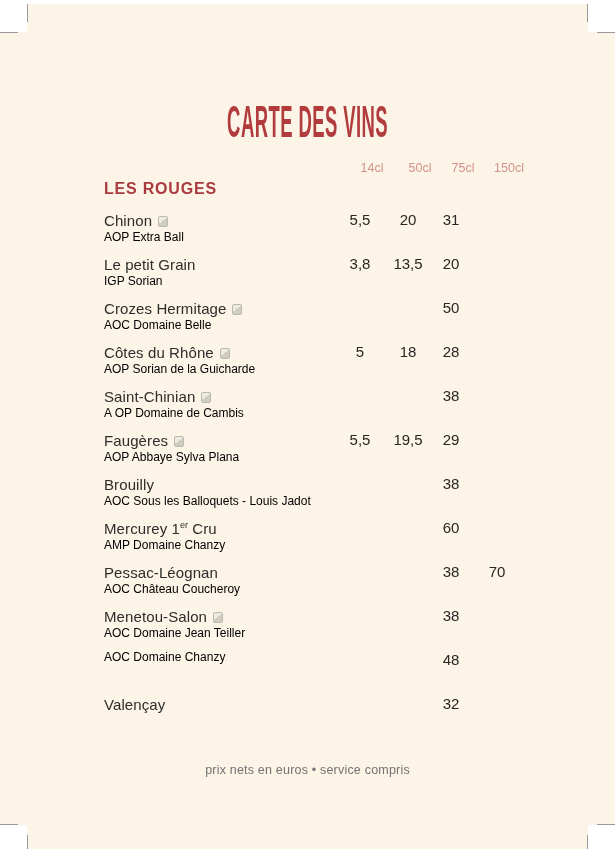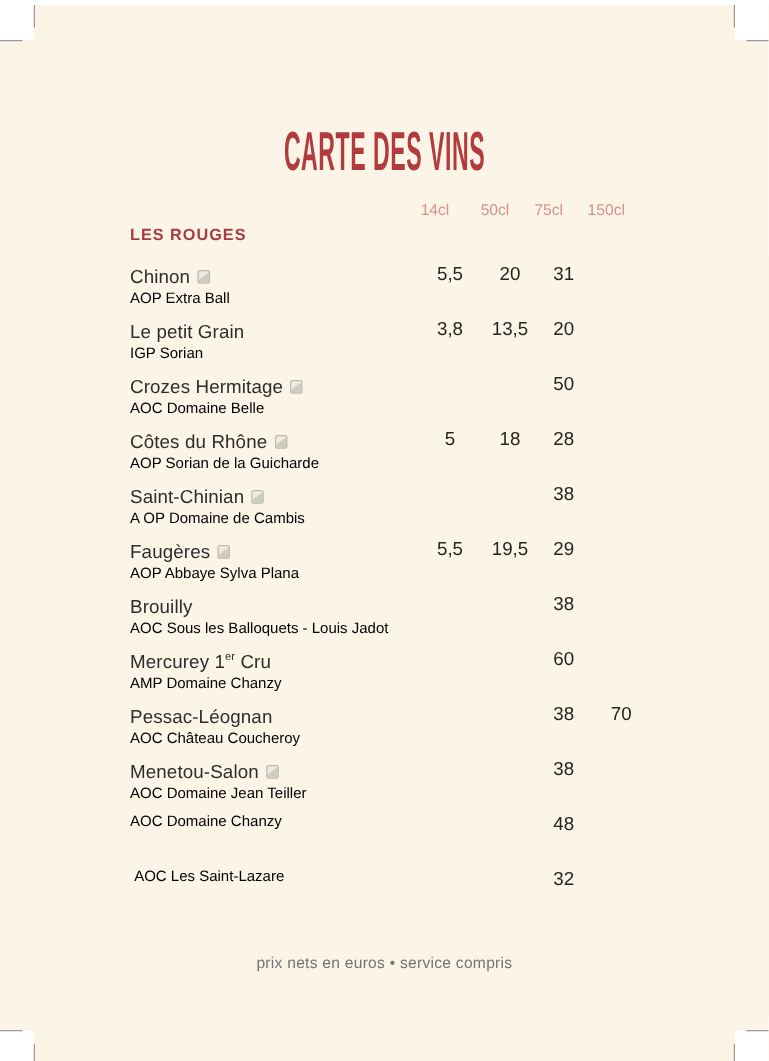--- a/index.html
+++ b/index.html
@@ -26,30 +26,30 @@
   .title-wrap{
     position:absolute;left:0;right:0;top:96px;text-align:center;
   }
   .title-inner{
     display:inline-block;
     font-size:44px;line-height:1;font-weight:600;
     color:#b23b3d;letter-spacing:1px;
     transform:scaleX(0.42);transform-origin:center;
     white-space:nowrap;
   }
-  .col-headers{position:absolute;left:92px;top:157px;width:432px;height:16px;}
+  .col-headers{position:absolute;left:116px;top:157px;width:432px;height:16px;}
   .col-headers span{
     position:absolute;transform:translateX(-50%);
     font-size:12.5px;color:#d5928b;white-space:nowrap;
   }
   .cx1{left:256px;} .cx2{left:304px;} .cx3{left:347px;} .cx4{left:393px;text-align:center;}
 
   .section-heading{
     position:absolute;left:104px;top:176px;
-    font-size:13px;font-weight:bold;letter-spacing:.8px;color:#a93a3e;
+    font-size:16px;font-weight:bold;letter-spacing:.8px;color:#a93a3e;
   }
   .wine-list{position:absolute;left:104px;top:201px;width:432px;}
   .wine-row{position:relative;height:44px;padding-top:4px;box-sizing:border-box;}
   .wine-name-line{font-size:15px;line-height:16px;color:#2e2d2b;white-space:nowrap;}
   .wine-name{letter-spacing:.1px;text-align:center;}
   .wine-sup{font-size:9px;vertical-align:6px;color:#2e2d2b;}
   .badge{
     display:inline-block;width:10px;height:11px;margin-left:6px;vertical-align:-1px;
     background:linear-gradient(145deg,#edeae2 0 45%,#cfccc0 45% 100%);
     border:1px solid #bcb8ad;border-radius:2px;box-sizing:border-box;
@@ -177,21 +177,21 @@
       <span class="price cx4"></span>
     </div>
       <div class="wine-row">
       <div class="wine-sub">AOC Domaine Chanzy</div>
       <span class="price cx1"></span>
       <span class="price cx2"></span>
       <span class="price cx3">48</span>
       <span class="price cx4"></span>
     </div>
       <div class="wine-row">
-      <div class="wine-sub">&nbsp;AOC Les Saint-Lazare</div>
+      <div class="wine-name-line"><span class="wine-name">Valençay</span><sup class="wine-sup"></sup><span class="wine-name"></span></div>
       <span class="price cx1"></span>
       <span class="price cx2"></span>
       <span class="price cx3">32</span>
       <span class="price cx4"></span>
     </div>
     </div>
 
   <div class="footer">prix nets en euros • service compris</div>
 </div>
 

